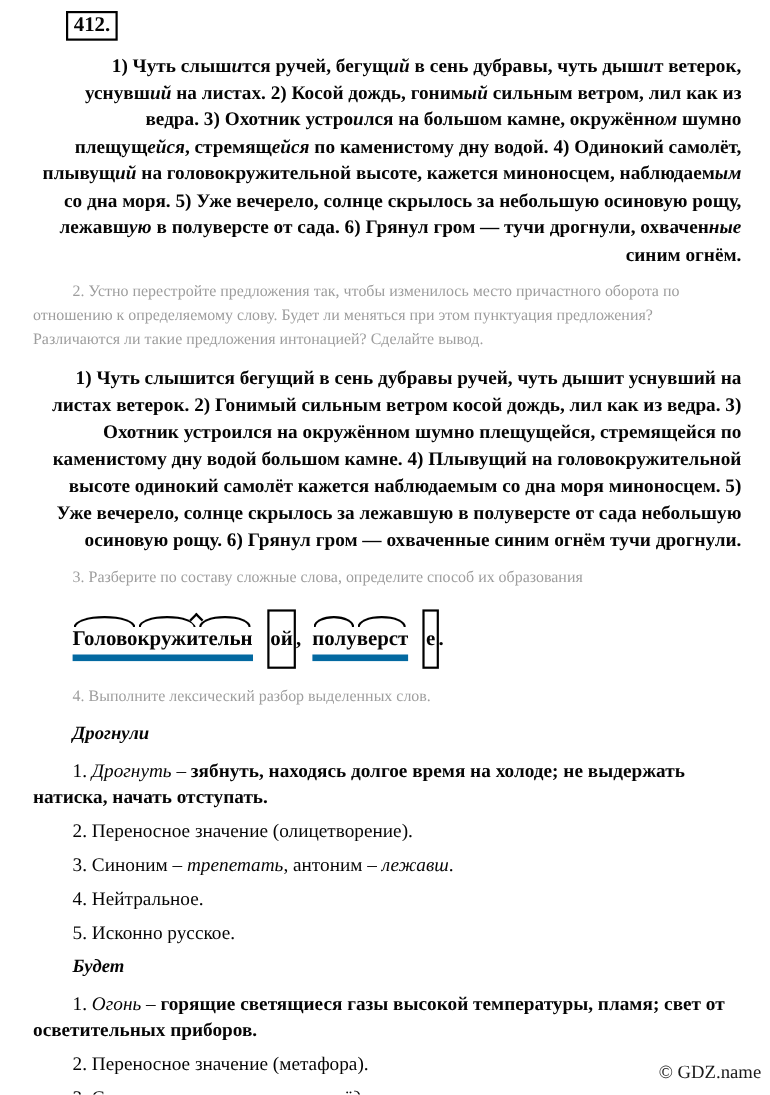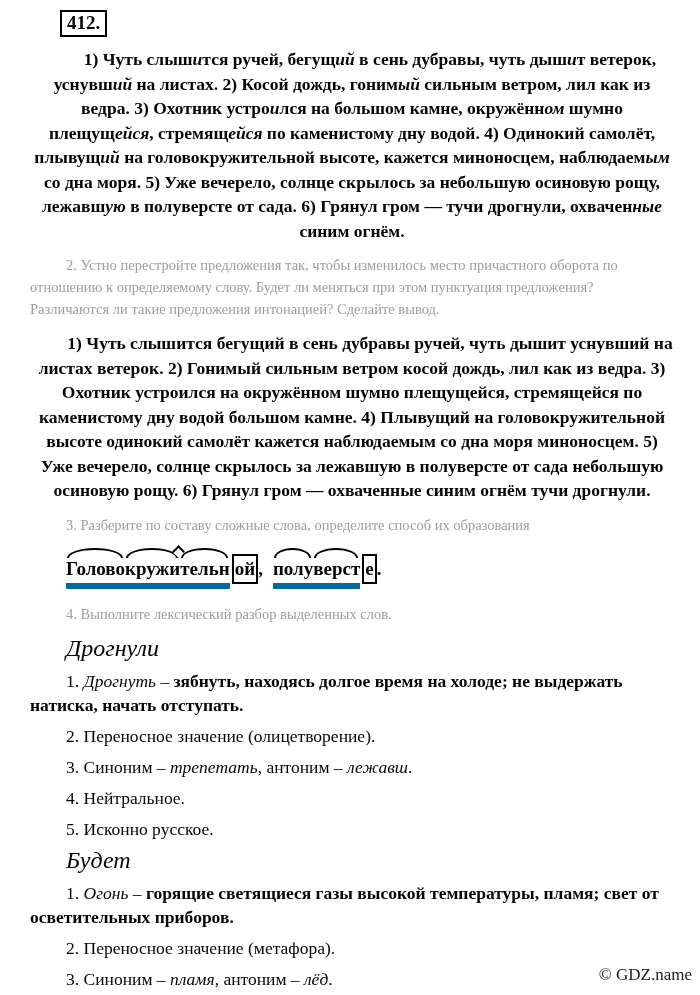--- a/index.html
+++ b/index.html
@@ -5,40 +5,40 @@
   html,body{margin:0;padding:0;}
   .page{
     width:700px;height:995px;background:#ffffff;position:relative;overflow:hidden;
     font-family:"Liberation Serif","DejaVu Serif",serif;color:#050505;
   }
   .content{padding:10px 26px 0 30px;}
   .hdr{display:flex;align-items:center;gap:10px;margin:0 0 10px 30px;}
   .num{border:2px solid #000;font-weight:bold;font-size:19px;line-height:22px;padding:0 5px 1px 5px;}
   .gray{color:#9d9d9d;font-weight:normal;font-size:14.5px;line-height:22px;}
   .gray-block{text-indent:36px;margin:0 0 11px 0;}
-  .para{font-weight:bold;font-size:17.5px;line-height:24.5px;text-indent:36px;margin:0 0 11px 0;text-align:center;}
+  .para{font-weight:bold;font-size:17.5px;line-height:24.5px;text-indent:36px;margin:0 0 11px 0;text-align:right;}
   .it{font-style:italic;}
   .bd{font-weight:bold;}
-  .lex-title{font-weight:normal;font-style:italic;font-size:24px;line-height:24px;margin:2px 0 9px 0;padding-left:36px;}
+  .lex-title{font-weight:bold;font-style:italic;font-size:17px;line-height:24px;margin:2px 0 9px 0;padding-left:36px;}
   .lex-item{font-weight:normal;font-size:17.5px;line-height:24px;text-indent:36px;margin:0 0 7px 0;}
   .morph-row{margin:18px 0 14px 36px;font-weight:bold;font-size:19px;line-height:26px;}
   .morph-word{display:inline-block;margin-right:10px;white-space:nowrap;}
   .stem{border-bottom:6px solid #0369a1;padding-bottom:1px;display:inline-block;}
   .m-arc{position:relative;display:inline-block;}
   .m-arc::before{
     content:"";position:absolute;left:1px;right:2px;top:-8px;height:8px;
     border:solid #000;border-width:2px 2px 0 2px;
     border-radius:50% 50% 0 0 / 100% 100% 0 0;
   }
   .m-caret::after{
     content:"";position:absolute;left:-6px;top:-9px;width:7px;height:7px;
     border-top:2px solid #000;border-left:2px solid #000;
     transform:rotate(45deg);background:#fff;
   }
-  .m-end{display:inline-block;border:2px solid #000;padding:0 1px;margin-left:2px;}
+  .m-end{display:inline-block;border:2px solid #000;padding:12px 1px;margin-left:13px;}
   .watermark{position:absolute;right:8px;bottom:10px;font-size:17px;color:#1a1a1a;}
 </style>
 </head>
 <body>
 
 <div class="page">
   <div class="content">
 
     <div class="hdr">
       <span class="num">412.</span>

